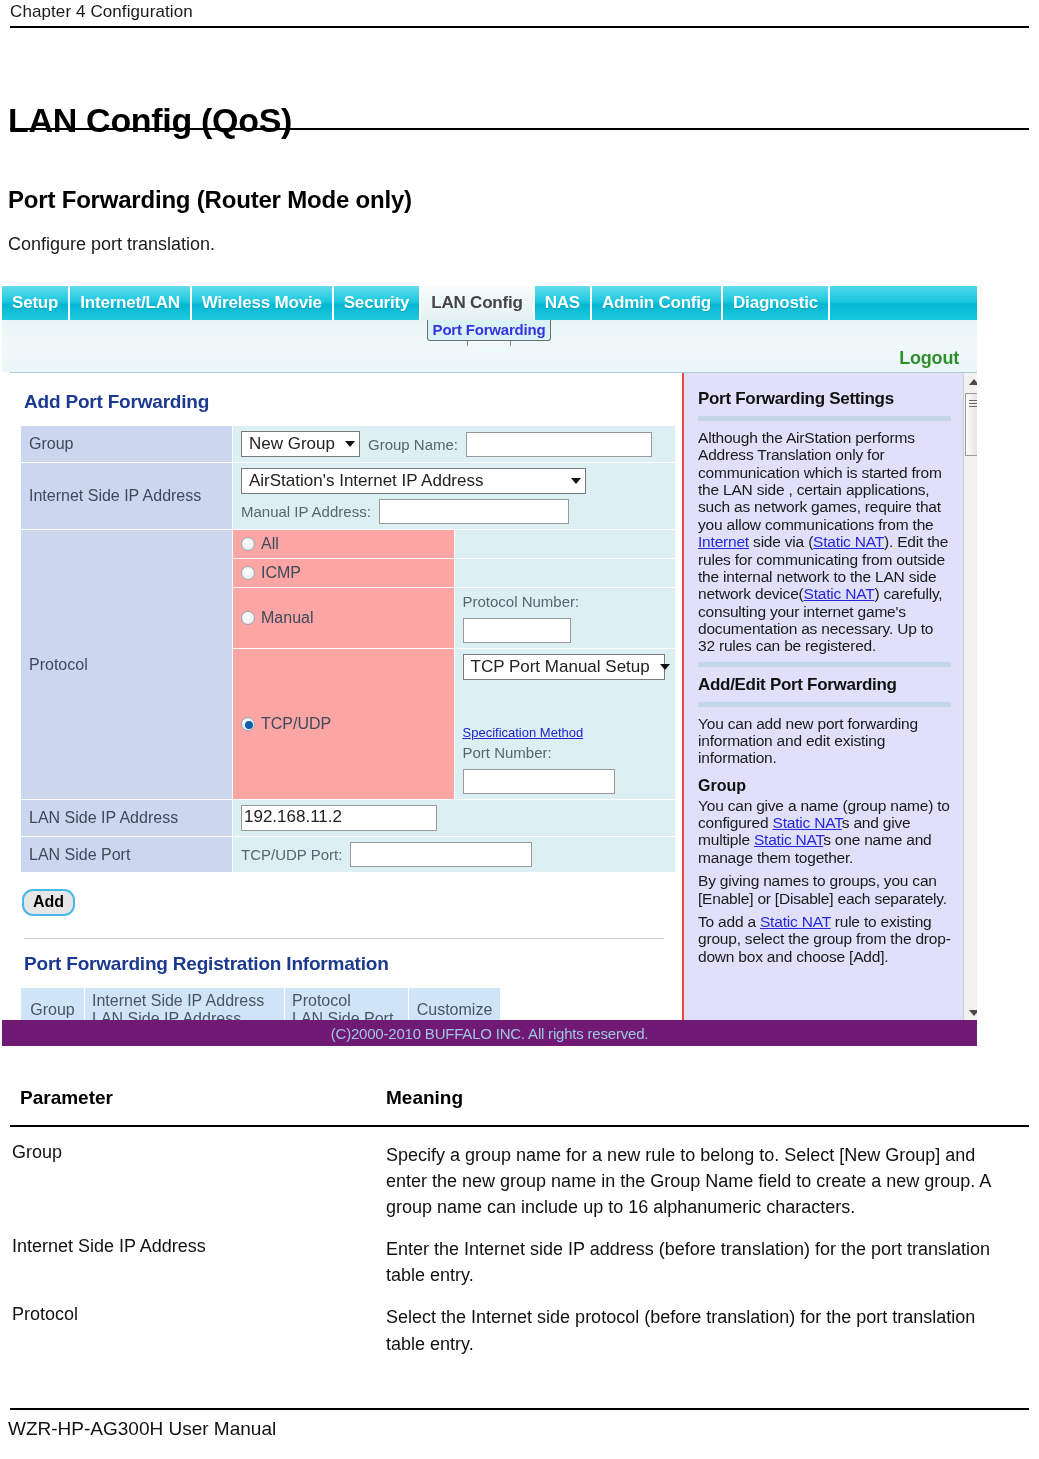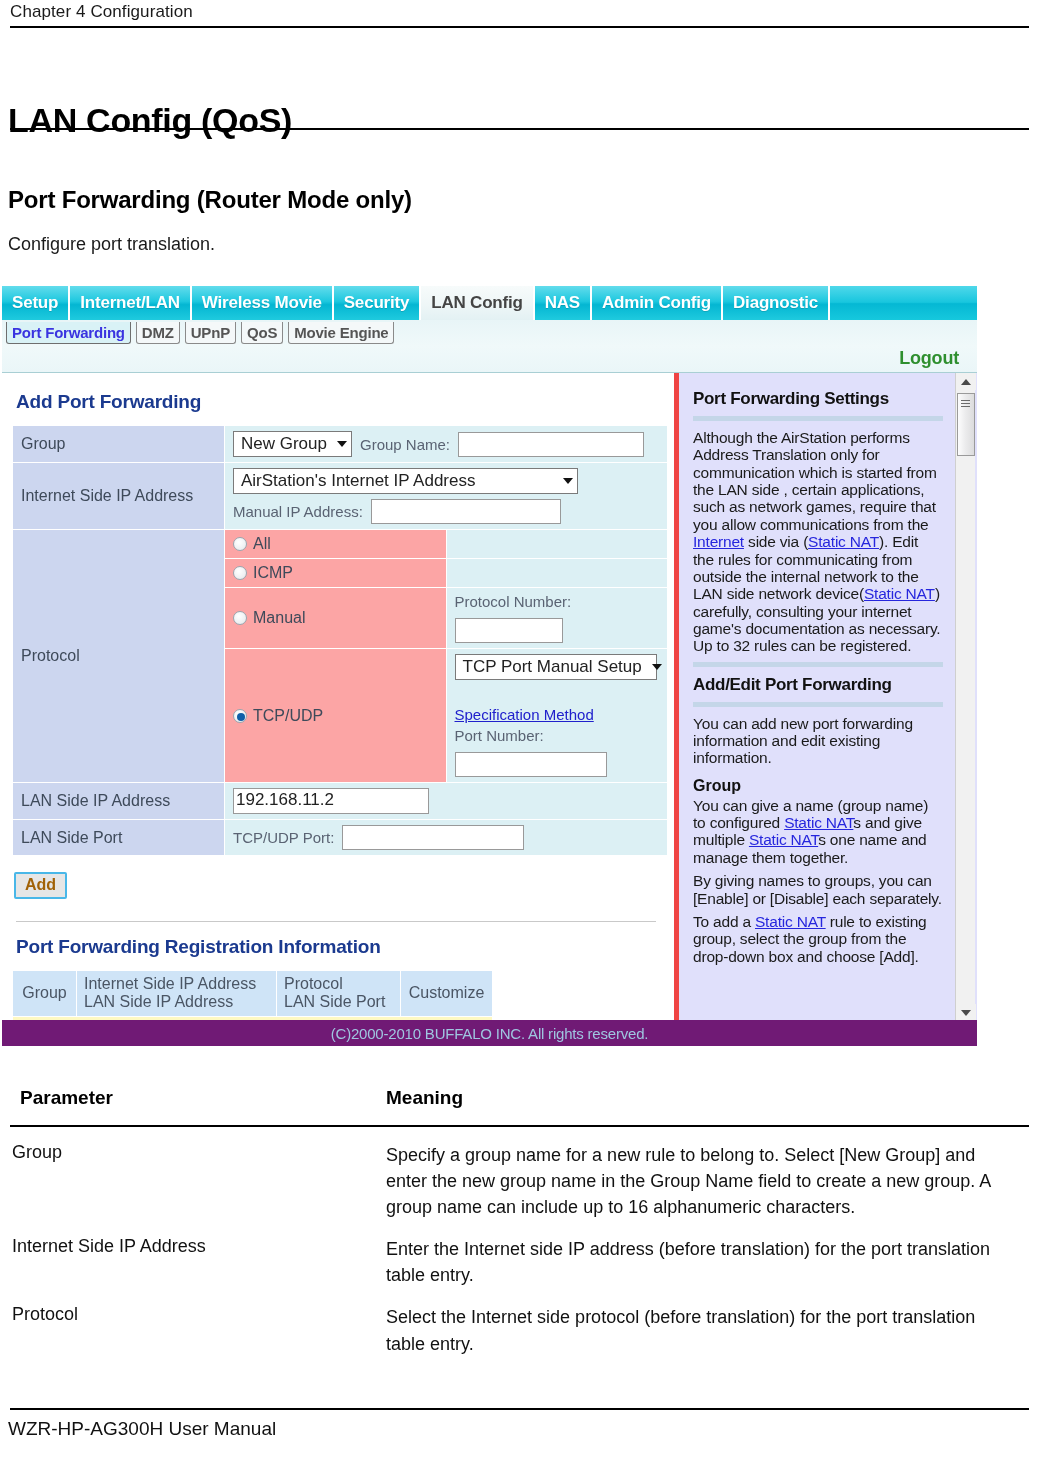--- a/index.html
+++ b/index.html
@@ -59,42 +59,42 @@
     text-shadow: 0 1px 0 rgba(0,0,0,.12);
     letter-spacing: -.2px;
   }
   .tab.active {
     background: linear-gradient(to bottom, #f7fbfb 0%, #eef6f7 55%, #e3f1f3 100%);
     color: #444444; text-shadow: none;
   }
   .subbar {
     position: absolute; left: 0; top: 34px; width: 975px; height: 26px;
     background: linear-gradient(to bottom,#e8f5f7 0%, #f0f9fa 100%);
-    display: flex; align-items: center; padding-left: 4px;
+    display: flex; align-items: center; padding-left: 4px; flex-direction: column;
   }
   .subtab {
     font-size: 15px; font-weight: bold; color: #555; letter-spacing: -.2px;
     border: 1px solid #8a8a8a; border-top: none;
     border-radius: 0 0 3px 3px;
     background: #f4f8f9;
     padding: 1px 5px 2px; margin-right: 5px; height: 22px;
     display: flex; align-items: center;
   }
   .subtab.active { color: #3a34e0; background: #d9f2f6; border-color: #6e6e6e; }
   .logoutrow {
     position: absolute; left: 0; top: 60px; width: 975px; height: 26px;
     background: linear-gradient(to bottom,#f0f9fa 0%, #eaf6f8 100%);
   }
   .logout {
     position: absolute; right: 18px; top: 62px;
     color: #2f8f2f; font-size: 18px; font-weight: bold; letter-spacing: -.2px;
   }
 
   .body-area {
-    position: absolute; left: 0; top: 86px; width: 975px; height: 648px;
+    position: absolute; left: 8px; top: 86px; width: 975px; height: 648px;
     background: #ffffff;
     border-top: 1px solid #a9cfd4;
   }
 
   
   .leftcol { position: absolute; left: 0; top: 0; width: 672px; height: 648px; padding: 12px 8px 0 10px; }
   .sec-title {
     font-size: 19px; font-weight: bold; color: #1b3a8f; letter-spacing: -.2px;
     margin: 6px 0 12px 4px;
   }
@@ -132,43 +132,43 @@
   .small { font-size: 15px; color: #5a6373; }
   .radio {
     display: inline-block; width: 14px; height: 14px; border-radius: 50%;
     border: 1px solid #9aa4ad; background: radial-gradient(circle at 40% 35%, #ffffff 0%, #eceff1 70%, #dfe3e6 100%);
     vertical-align: -2px; margin-right: 6px; position: relative;
   }
   .radio.on::after {
     content: ""; position: absolute; left: 3px; top: 3px;
     width: 8px; height: 8px; border-radius: 50%; background: #0f5fa8;
   }
-  .link { color: #2020cc; text-decoration: underline; font-size: 15px; }
+  .link { color: #2020cc; text-decoration: underline; font-size: 13px; margin-top: 19px; }
   .addbtn {
     margin: 16px 0 0 2px; display: inline-block;
     border: 2px solid #49b7e8; background: #e6e6e6;
-    color: #a16207; font-size: 16px; font-weight: bold;
-    padding: 2px 9px 3px; border-radius: 2px;
+    color: #000000; font-size: 16px; font-weight: bold;
+    padding: 2px 9px 3px; border-radius: 11px;
   }
   .hr-thin { margin: 22px 6px 0 4px; height: 1px; background: #c9c9c9; width: 640px; }
 
   table.reg { border-collapse: collapse; margin-top: 10px; table-layout: fixed; }
   table.reg td {
     border: 1px solid #ffffff; background: #cfe4f7;
     font-size: 16px; color: #4a5564; text-align: center; padding: 4px 7px;
     line-height: 1.15;
   }
   table.reg td.notset {
     background: #fef9c3; color: #4a5564; font-size: 15px; padding: 5px;
   }
 
   
   .helpcol {
     position: absolute; left: 672px; top: 0; width: 303px; height: 648px;
-    background: #e0e0fb; border-left: 5px solid #ef4444;
+    background: #e0e0fb; border-left: 2px solid #ef4444;
     padding: 12px 34px 0 14px; overflow: hidden;
   }
   .help-h {
     font-size: 17px; font-weight: bold; color: #111; margin: 4px 0 6px;
     letter-spacing: -.3px;
   }
   .help-div { height: 5px; background: #c4d6e8; margin: 7px 0 8px; }
   .help-p {
     font-size: 15.5px; line-height: 1.12; color: #1a1a1a; letter-spacing: -.2px;
     margin: 0 0 6px;

